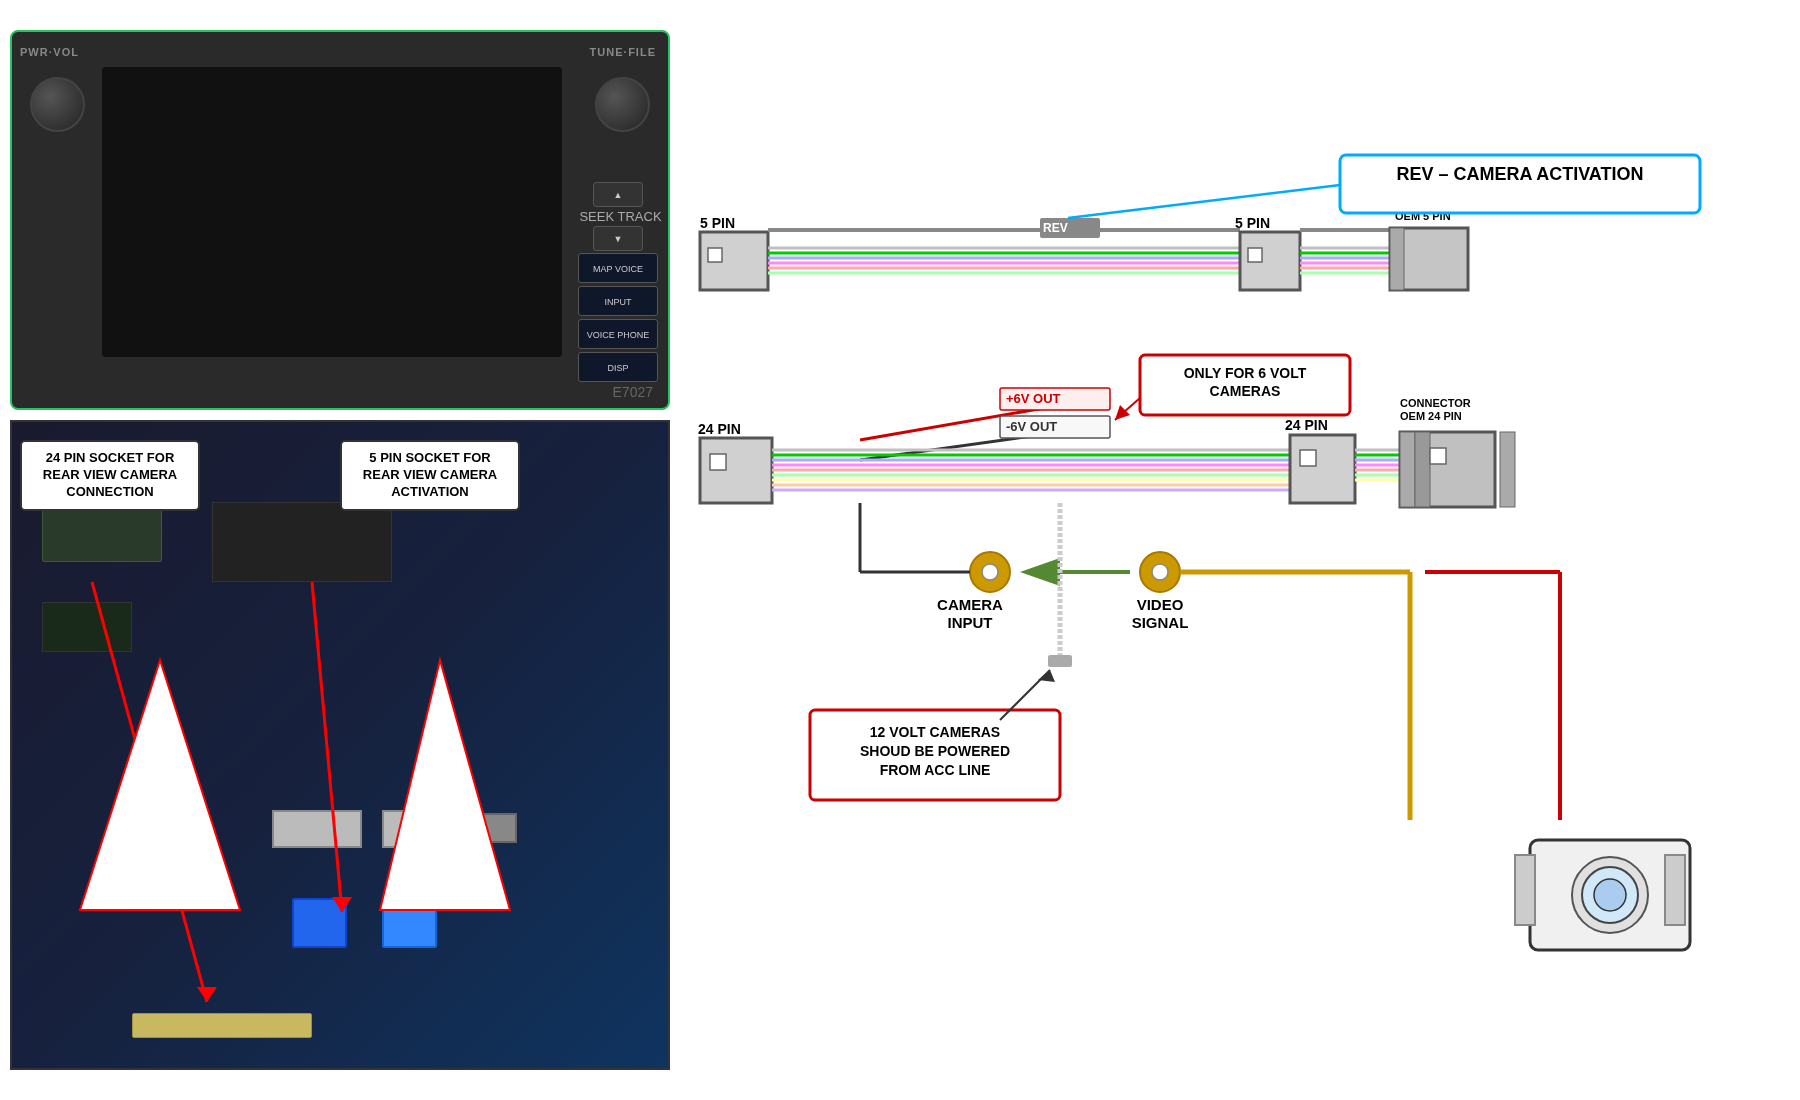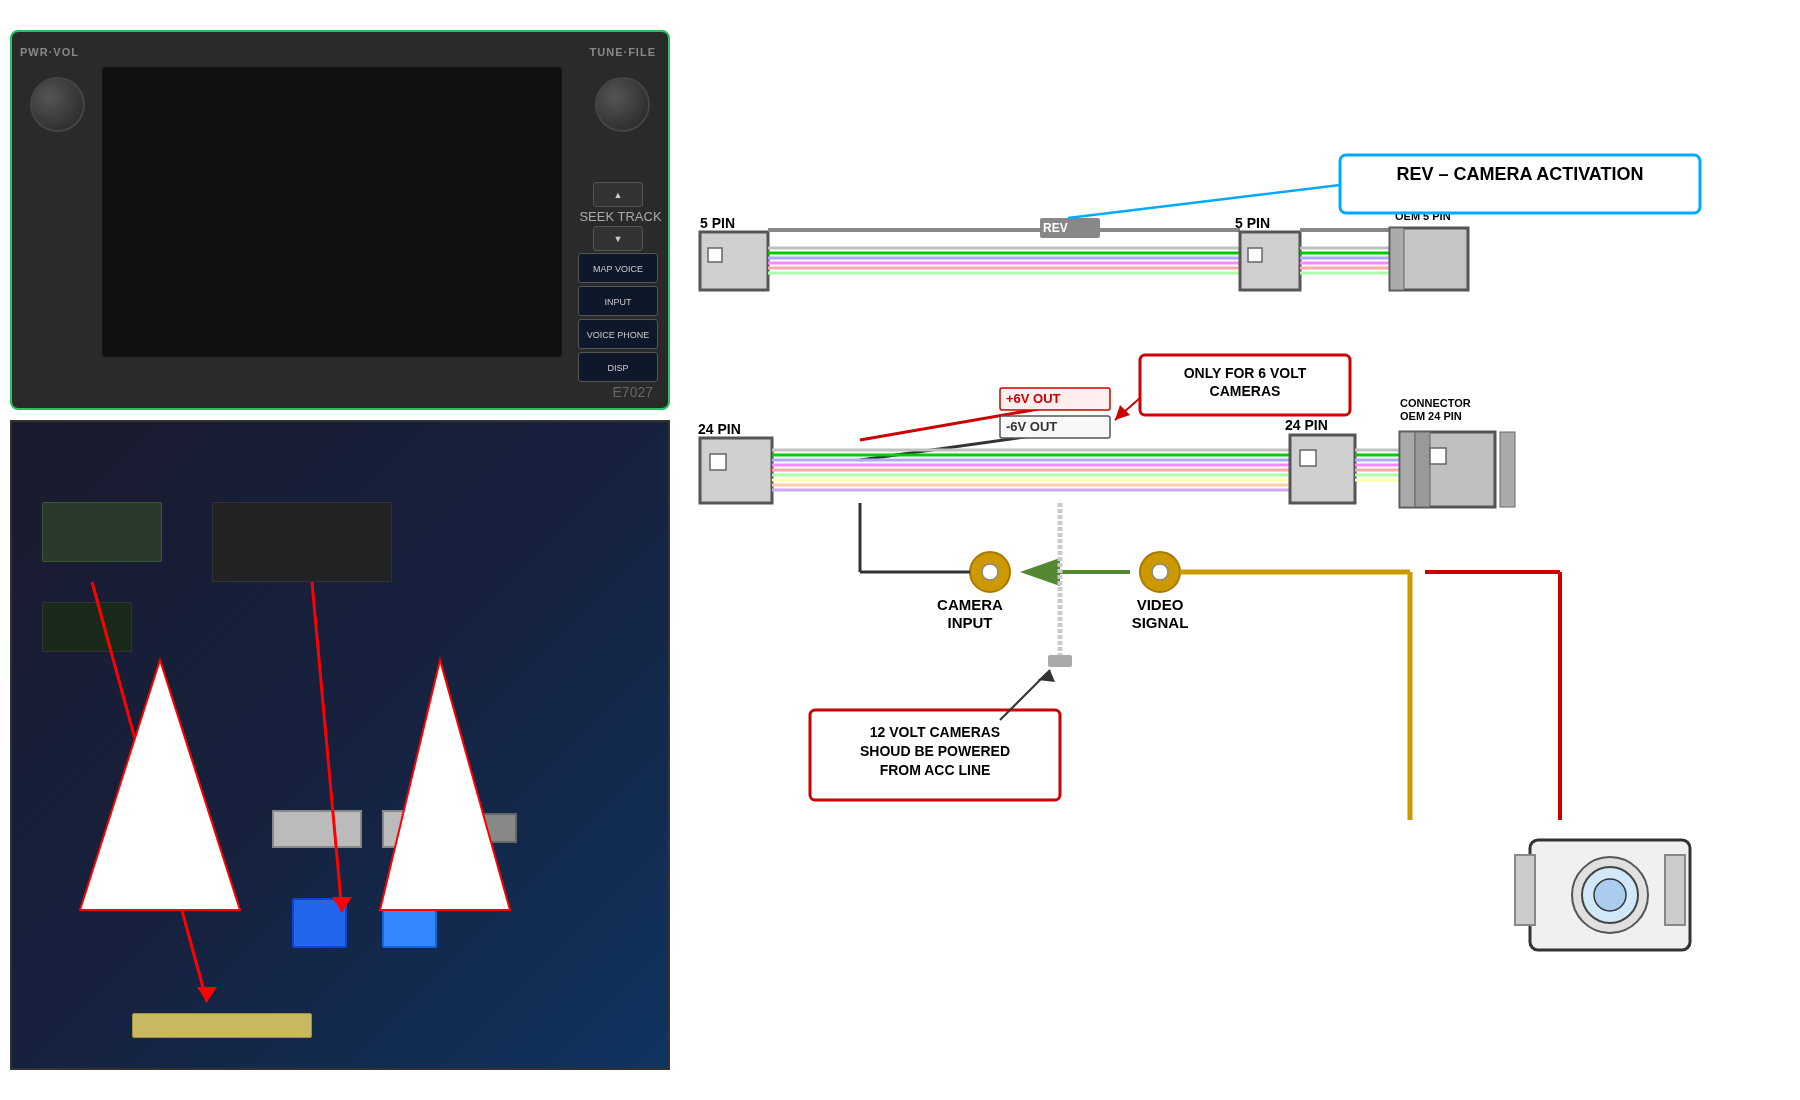--- a/index.html
+++ b/index.html
@@ -256,21 +256,27 @@
     <svg style="position:absolute;top:0;left:0;width:100%;height:100%;overflow:visible;">
 
       <line x1="80" y1="160" x2="195" y2="580" stroke="red" stroke-width="3"></line>
       <polygon points="195,580 185,565 205,565" fill="red"></polygon>
 
       <line x1="300" y1="160" x2="330" y2="490" stroke="red" stroke-width="3"></line>
       <polygon points="330,490 320,475 340,475" fill="red"></polygon>
     </svg>
   </div>
 
-
+  <div class="callout-box callout-24pin">
+    <span>24 PIN SOCKET FOR REAR VIEW CAMERA CONNECTION</span>
+  </div>
+
+  <div class="callout-box callout-5pin">
+    <span>5 PIN SOCKET FOR REAR VIEW CAMERA ACTIVATION</span>
+  </div>
 
   <svg style="position:absolute;top:420px;left:0;width:680px;height:680px;overflow:visible;pointer-events:none;">
 
     <polygon points="80,490 160,240 240,490" fill="white" stroke="red" stroke-width="2"></polygon>
 
     <polygon points="380,490 440,240 510,490" fill="white" stroke="red" stroke-width="2"></polygon>
   </svg>
 
 </div>
 

